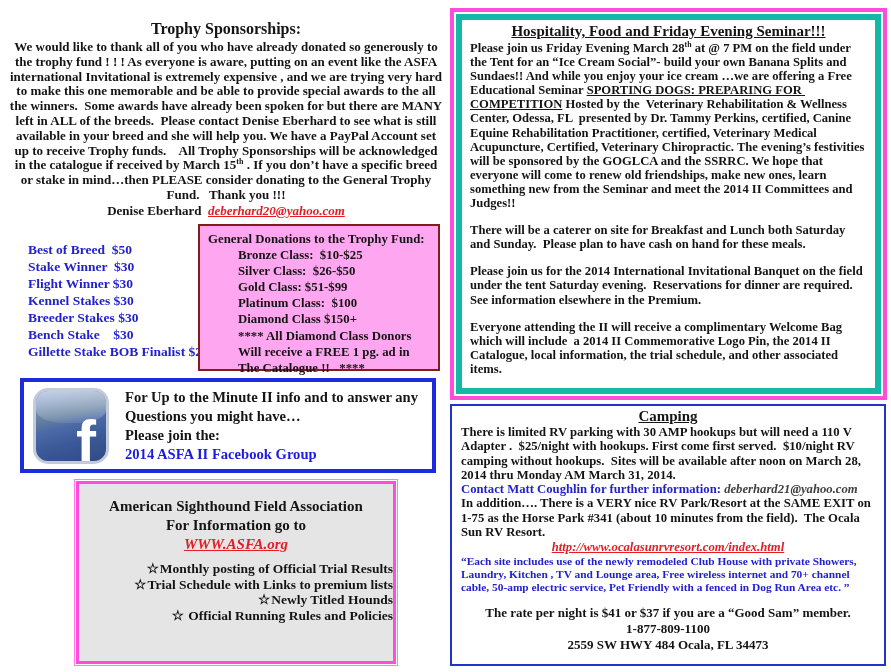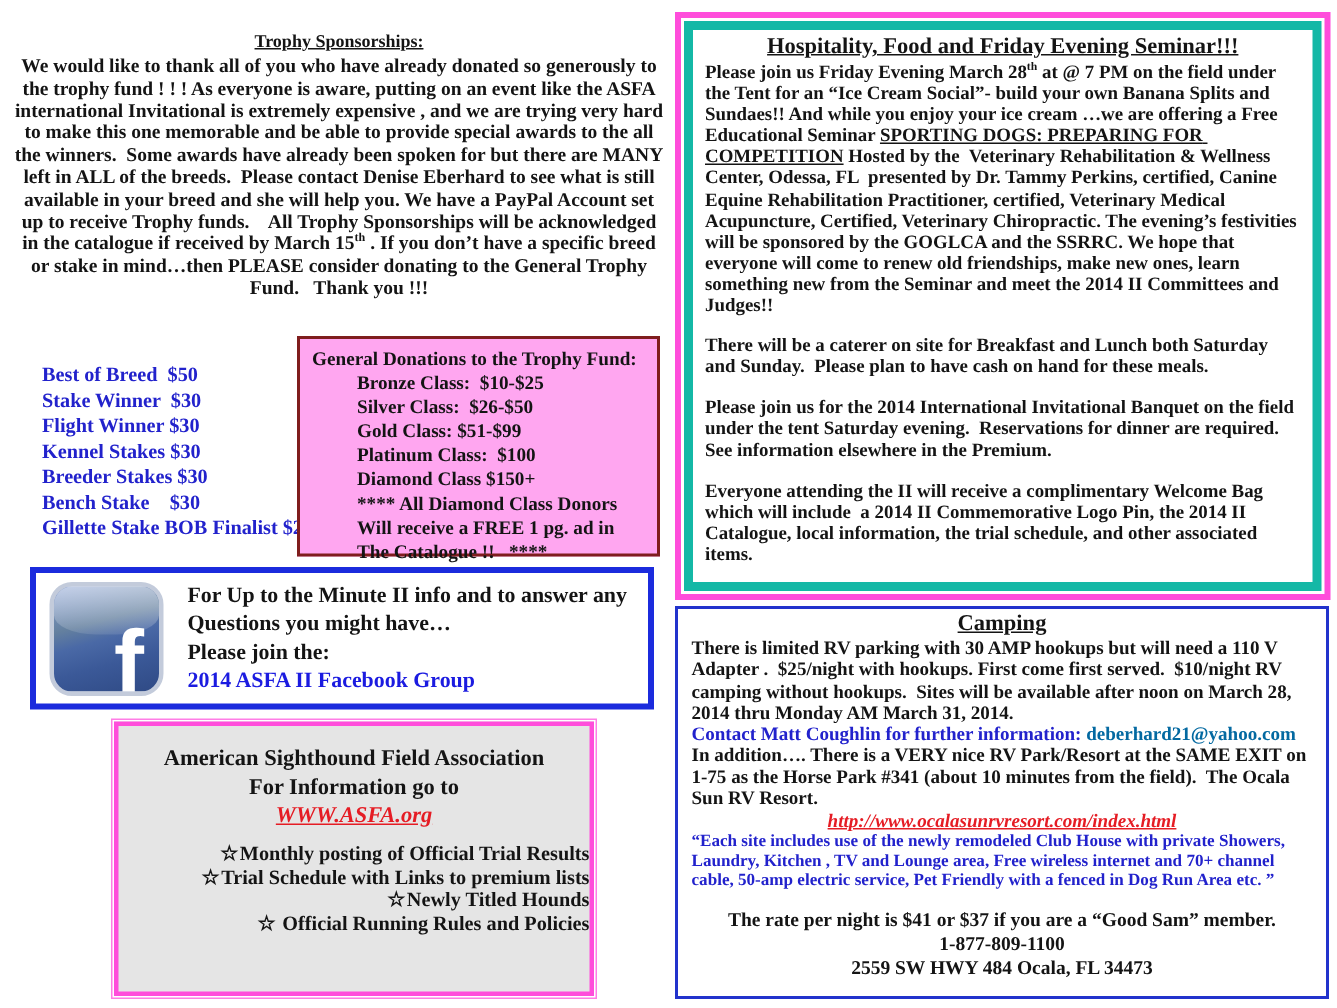--- a/index.html
+++ b/index.html
@@ -5,21 +5,21 @@
   html,body{margin:0;padding:0;background:#ffffff;}
   .page{position:relative;width:891px;height:672px;background:#ffffff;overflow:hidden;
         font-family:"Liberation Serif",serif;font-weight:700;color:#141414;}
   .pw{white-space:pre-wrap;}
   .u{text-decoration:underline;}
   sup{font-size:0.62em;vertical-align:super;line-height:0;}
   a{cursor:pointer;}
 
   
   .trophy{position:absolute;left:8px;top:20px;width:436px;text-align:center;}
-  .trophy h2{font-size:12px;margin:0 0 2px;text-decoration:underline;}
+  .trophy h2{font-size:16px;margin:0 0 2px;}
   .trophy .body{font-size:13px;line-height:14.8px;margin:0;}
   .contact-line{font-size:13px;line-height:15px;margin:0;}
   .red-link{color:#e51c24;text-decoration:underline;font-style:italic;}
 
   .prices{position:absolute;left:28px;top:241px;list-style:none;margin:0;padding:0;
           color:#2222cc;font-size:13.5px;line-height:17px;}
 
   .donations{position:absolute;left:198px;top:224px;width:242px;height:147px;box-sizing:border-box;
              background:#ffa6f0;border:2px solid #7f1d1d;padding:5px 4px 0 8px;
              font-size:12.8px;line-height:16.1px;}
@@ -51,34 +51,35 @@
   .hosp-inner{border:6px solid #14b8a6;height:100%;box-sizing:border-box;padding:3px 8px 0;}
   .hosp h2{font-size:15px;margin:0 0 1px;text-align:center;text-decoration:underline;}
   .hosp p{font-size:12.6px;line-height:14.1px;margin:0 0 13px;}
   .hosp p:last-child{margin-bottom:0;}
 
   .camp{position:absolute;left:450px;top:404px;width:436px;height:262px;box-sizing:border-box;
         border:2px solid #2233cc;padding:2px 9px 0;background:#fff;}
   .camp h2{font-size:15px;margin:0;text-align:center;text-decoration:underline;}
   .camp p{font-size:12.7px;line-height:14.3px;margin:0;}
   .blue-text{color:#2222cc;}
-  .email-blue{color:#0369a1;}
+  .email-blue{color:#404040;font-style:italic;}
   .camp .urlline{text-align:center;margin-top:1px;}
   .camp .quote{font-size:11.4px;line-height:13.2px;color:#2222cc;}
   .camp .cline{font-size:13px;line-height:16px;text-align:center;}
   .gap12{margin-top:11px !important;}
 </style>
 </head>
 <body>
 
 <div class="page">
 
   <section class="trophy">
     <h2>Trophy Sponsorships:</h2>
     <p class="body"><span class="pw">We would like to thank all of you who have already donated so generously to the trophy fund ! ! ! As everyone is aware, putting on an event like the ASFA international Invitational is extremely expensive , and we are trying very hard to make this one memorable and be able to provide special awards to the all the winners.  Some awards have already been spoken for but there are MANY left in ALL of the breeds.  Please contact Denise Eberhard to see what is still available in your breed and she will help you. We have a PayPal Account set up to receive Trophy funds.    All Trophy Sponsorships will be acknowledged in the catalogue if received by March 15</span><sup>th</sup><span class="pw"> . If you don’t have a specific breed or stake in mind…then PLEASE consider donating to the General Trophy Fund.   Thank you !!!</span></p>
+    <p class="contact-line"><span class="pw">Denise Eberhard  </span><a class="red-link">deberhard20@yahoo.com</a></p>
   </section>
 
   <ul class="prices">
     <li class="pw">Best of Breed  $50</li>
     <li class="pw">Stake Winner  $30</li>
     <li class="pw">Flight Winner $30</li>
     <li class="pw">Kennel Stakes $30</li>
     <li class="pw">Breeder Stakes $30</li>
     <li class="pw">Bench Stake    $30</li>
     <li class="pw">Gillette Stake BOB Finalist $25</li>

